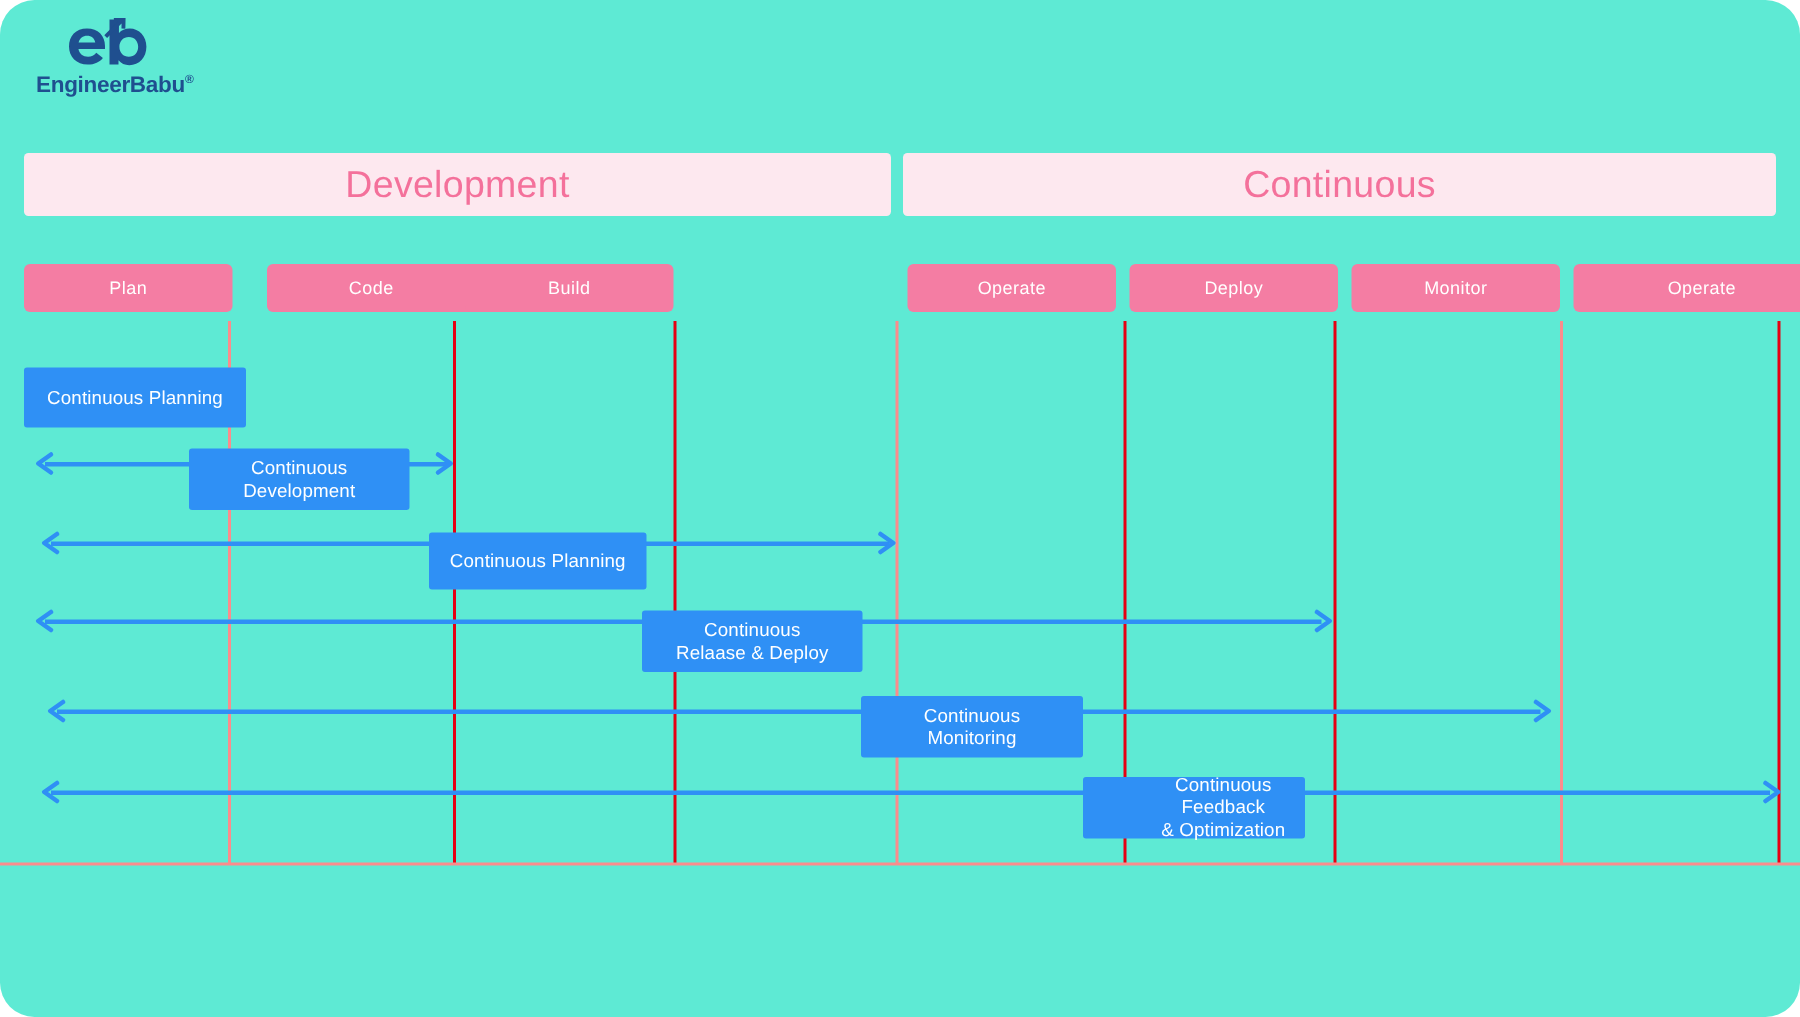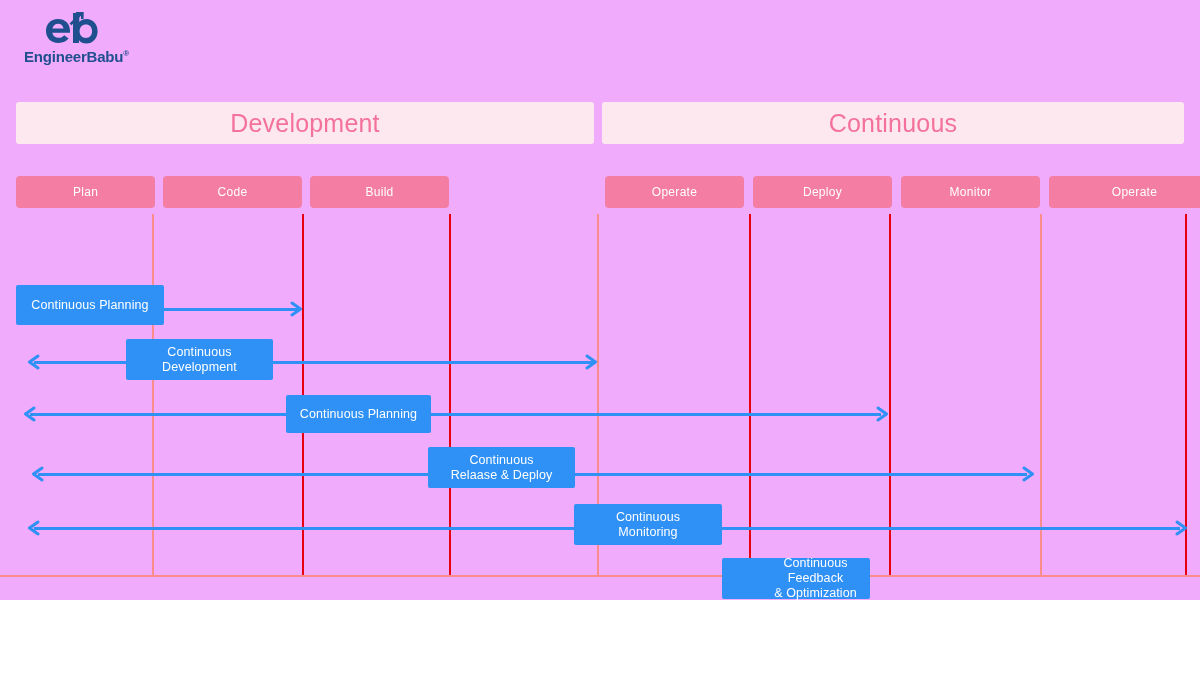--- a/index.html
+++ b/index.html
@@ -7,23 +7,24 @@
     padding: 0;
     background: #ffffff;
   }
   body {
     font-family: "Liberation Sans", sans-serif;
     -webkit-font-smoothing: antialiased;
   }
   #stage {
     position: relative;
     width: 1200px;
-    height: 600px;
-    background: #f0abfc;
+    height: 678px;
+    background: #5eead4;
     overflow: hidden;
+    border-radius: 23px;
   }
 
   
   #logo-block {
     position: absolute;
     left: 24px;
     top: 12px;
     width: 200px;
     height: 60px;
   }
@@ -119,21 +120,20 @@
   .cbox {
     position: absolute;
     background: #2F90F5;
     border-radius: 2px;
     display: flex;
     align-items: center;
     justify-content: center;
     text-align: center;
     box-sizing: border-box;
     padding: 2px 8px;
-    margin-top: 40px;
   }
   .cbox .cbox-label {
     font-size: 12.5px;
     line-height: 15px;
     color: #ffffff;
     letter-spacing: 0.1px;
     white-space: pre-line;
   }
 </style>
 </head>
@@ -160,21 +160,21 @@
   <div class="section-band" style="left:16px; top:102px; width:578px;">
     <span class="section-label">Development</span>
   </div>
   <div class="section-band" style="left:602px; top:102px; width:582px;">
     <span class="section-label">Continuous</span>
   </div>
 
   <div class="stage-pill" style="left:16px;   width:139px;">
     <span class="stage-label">Plan</span>
   </div>
-  <div class="stage-pill" style="left:163px;  width:139px;">
+  <div class="stage-pill" style="left:178px;  width:139px;">
     <span class="stage-label">Code</span>
   </div>
   <div class="stage-pill" style="left:310px;  width:139px;">
     <span class="stage-label">Build</span>
   </div>
   <div class="stage-pill" style="left:605px;  width:139px;">
     <span class="stage-label">Operate</span>
   </div>
   <div class="stage-pill" style="left:753px;  width:139px;">
     <span class="stage-label">Deploy</span>

